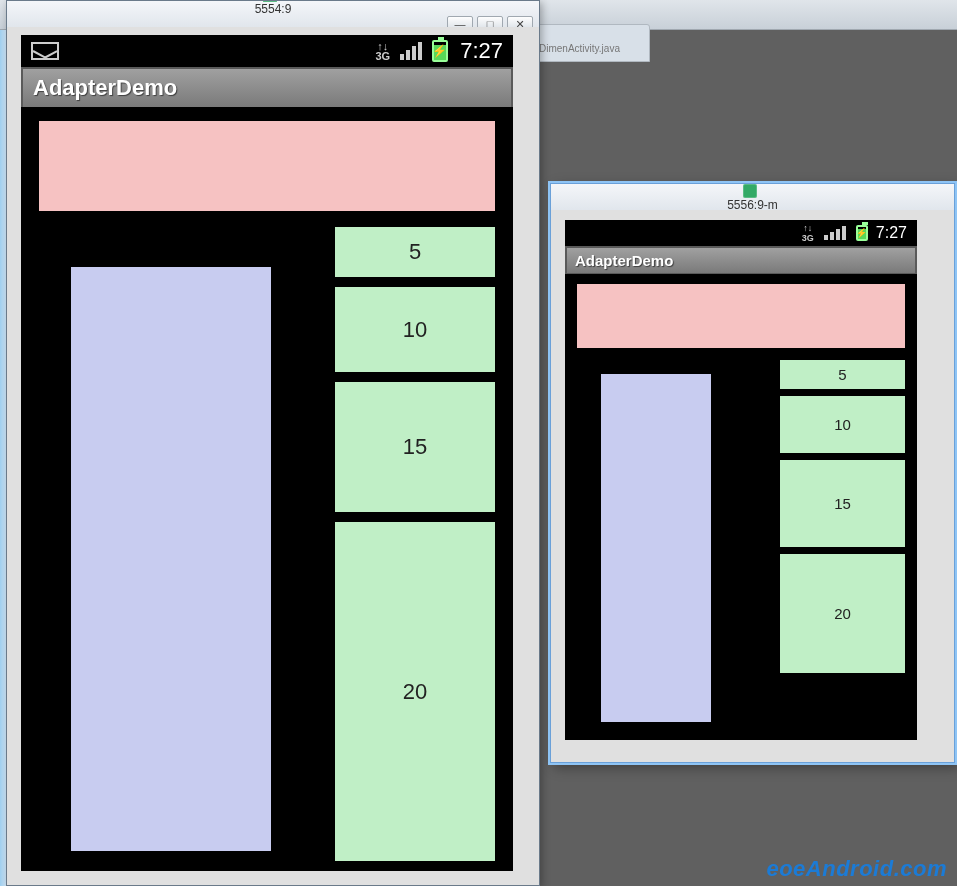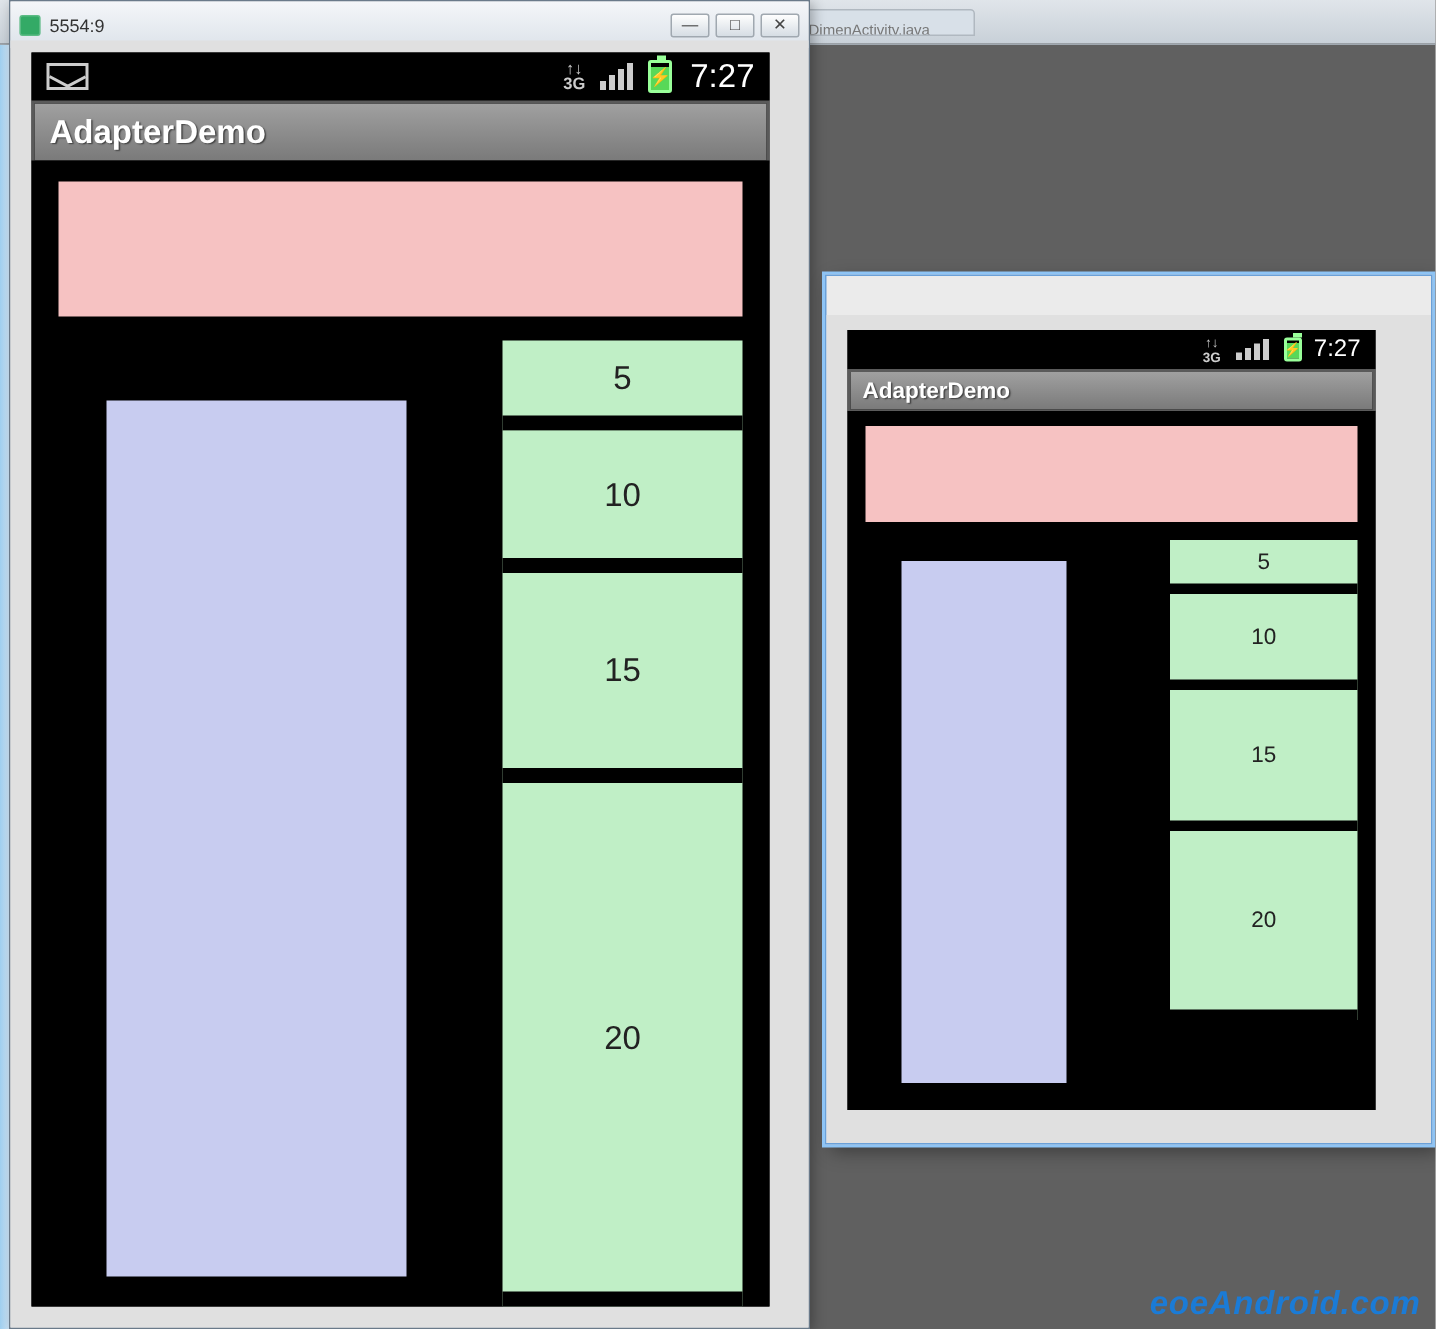--- a/index.html
+++ b/index.html
@@ -14,28 +14,28 @@
   }
   .desktop-bg-top {
     position: absolute;
     top: 0; left: 0; right: 0;
     height: 30px;
     background: linear-gradient(#e0e5ea, #c8d0d8);
     border-bottom: 1px solid #a0a8b0;
   }
   .desktop-tab {
     position: absolute;
-    top: 6px;
+    top: 24px;
     height: 18px;
     border: 1px solid #b0b8c0;
     border-radius: 3px 3px 0 0;
     background: #d8e0e8;
     font-size: 10px;
     color: #777;
-    padding: 8px 8px;
+    padding: 18px 8px;
     white-space: nowrap;
     overflow: hidden;
   }
   .left-edge {
     position: absolute;
     top: 30px; left: 0; bottom: 0;
     width: 8px;
     background: linear-gradient(to right,#a0d0f0,#e0f0ff);
   }
 
@@ -48,20 +48,21 @@
   }
   .emu-titlebar {
     height: 32px;
     background: linear-gradient(#f4f6f9,#dde3ea);
     border-bottom: 1px solid #b0b8c0;
     display: flex;
     align-items: center;
     padding: 0 6px;
     font-size: 12px;
     color: #333;
+    flex-direction: column;
   }
   .emu-titlebar .app-icon {
     width: 14px; height: 14px;
     background: #3a6; border-radius: 2px;
     margin-right: 6px;
     box-shadow: inset 0 0 0 1px #fff3;
   }
   .emu-titlebar .caption-btns {
     margin-left: auto;
     display: flex;
@@ -255,20 +256,24 @@
           <div class="green-box g2">10</div>
           <div class="green-box g3">15</div>
           <div class="green-box g4">20</div>
         </div>
       </div>
     </div>
   </div>
 </div>
 
 <div class="emu-window" style="left:550px; top:183px; width:405px; height:580px; border-color:#6aa0d8; box-shadow:0 0 0 2px #8ec4f5,4px 4px 12px rgba(0,0,0,0.4);">
+  <div class="emu-titlebar">
+    <span class="app-icon"></span>
+    <span>5556:9-m</span>
+  </div>
   <div class="emu-body">
     <div class="phone" style="left:14px; top:10px; width:352px; height:520px;">
       <div class="statusbar small">
         <span class="spacer"></span>
         <span class="net-icon" style="white-space:pre;font-size:9px">↑↓
 3G</span>
         <span class="sig-bars">
           <span style="height:5px"></span>
             <span style="height:8px"></span>
             <span style="height:11px"></span>

